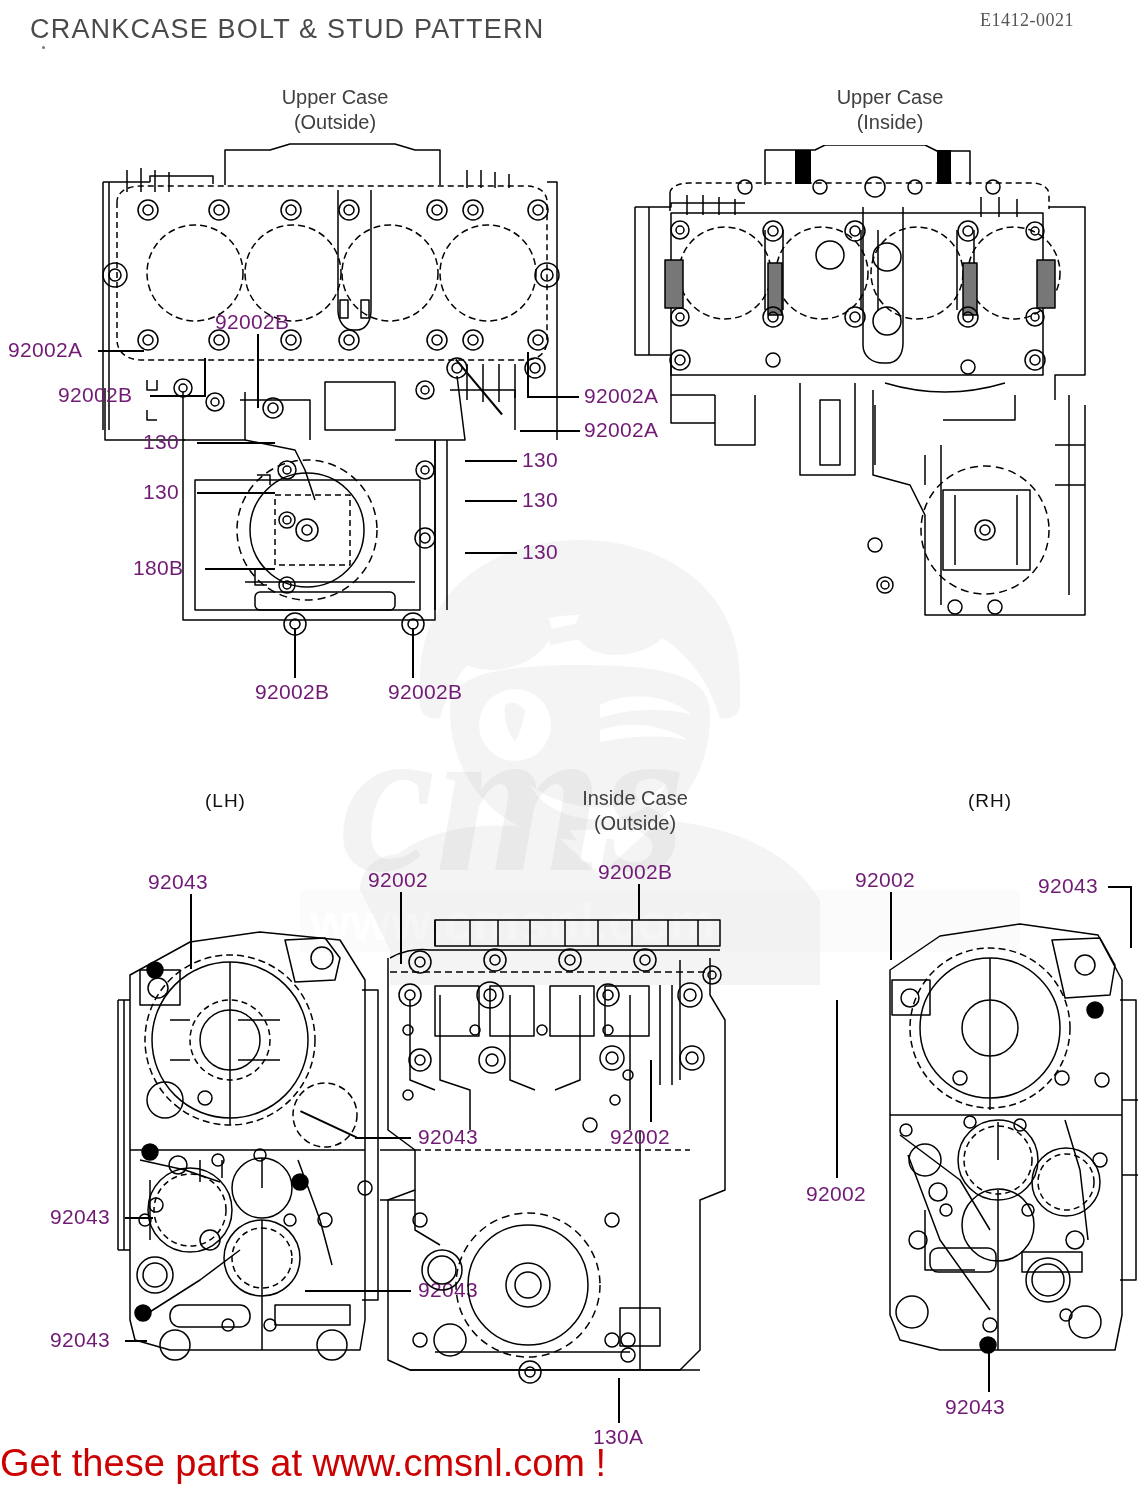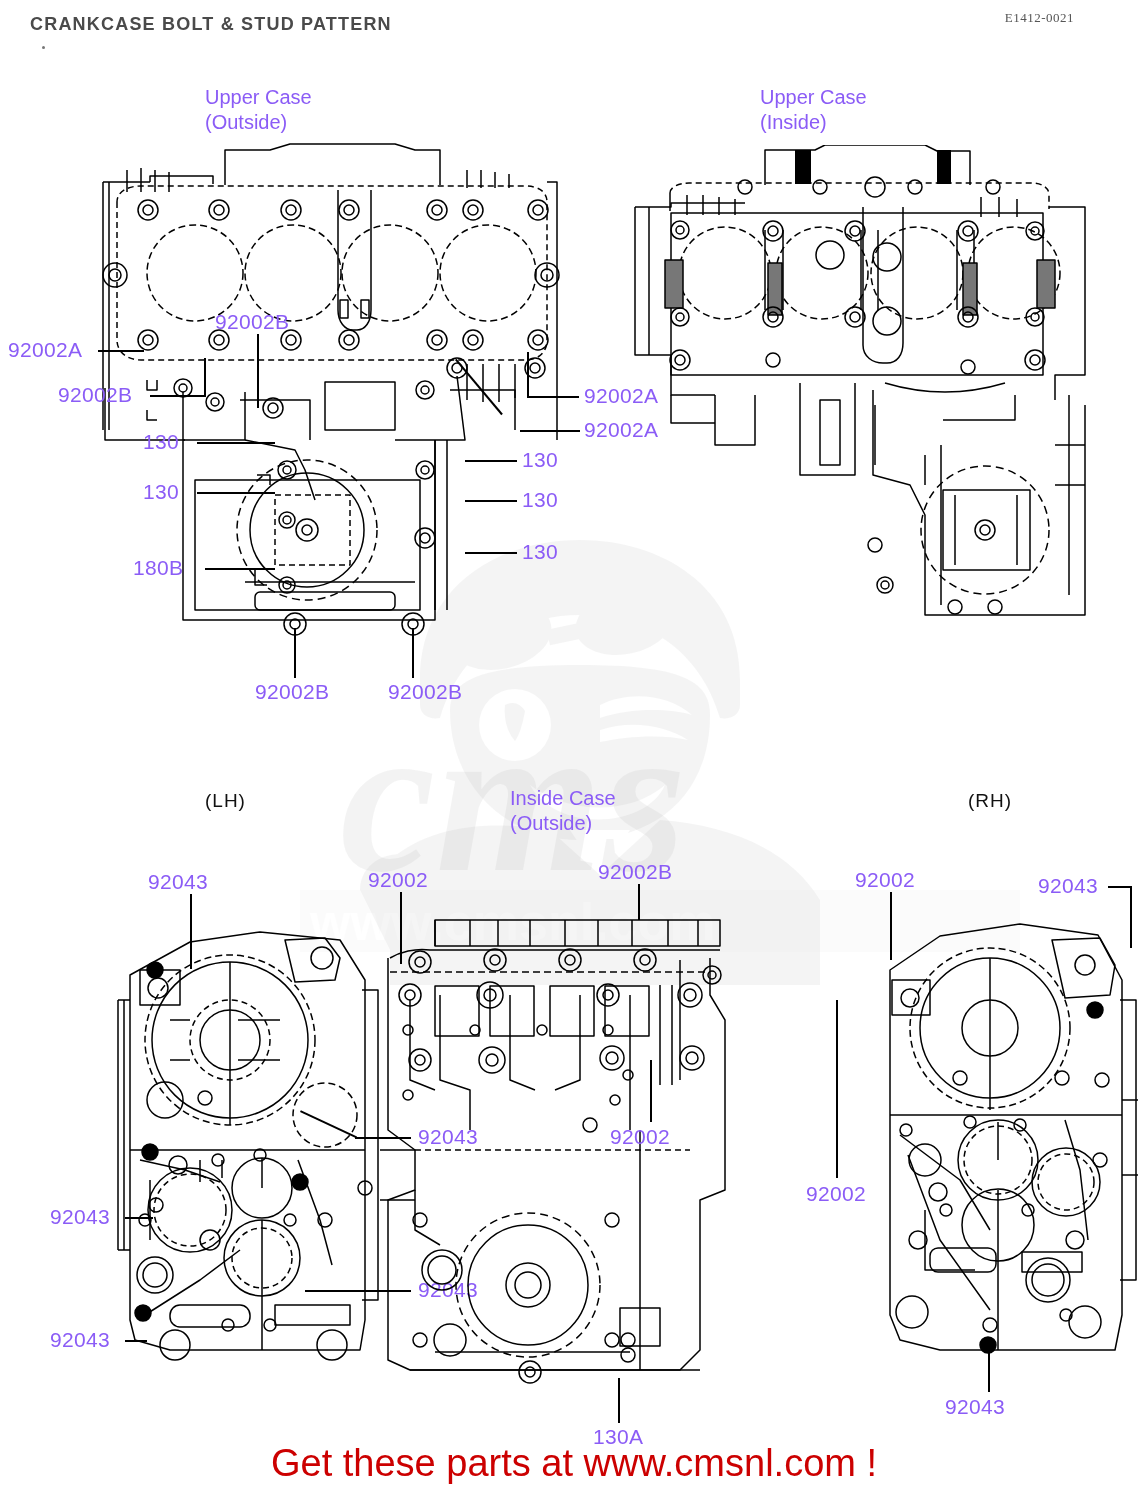--- a/index.html
+++ b/index.html
@@ -3,46 +3,46 @@
 <meta charset="utf-8">
 <style>
   html,body{margin:0;padding:0;background:#ffffff;}
   body{font-family:"Liberation Sans",sans-serif;}
   #page{
     position:relative;width:1148px;height:1500px;background:#fff;overflow:hidden;
   }
   .abs{position:absolute;}
   
   #title{
-    left:30px;top:14px;font-size:18px;letter-spacing:1.2px;color:#4a4a4a;
-    font-family:"Liberation Sans",sans-serif;font-weight:700;white-space:nowrap;
+    left:30px;top:14px;font-size:27px;letter-spacing:1.2px;color:#4a4a4a;
+    font-family:"Liberation Sans",sans-serif;font-weight:400;white-space:nowrap;
   }
   #title-dot{left:42px;top:46px;width:3px;height:3px;background:#777;border-radius:50%;}
   #refcode{
-    right:74px;top:10px;font-size:13px;color:#555;letter-spacing:.5px;
+    right:74px;top:10px;font-size:18px;color:#555;letter-spacing:.5px;
     font-family:"Liberation Serif",serif;white-space:nowrap;
   }
   
   .caption{
-    font-size:20px;color:#8b5cf6;text-align:left;line-height:1.25;white-space:nowrap;
+    font-size:20px;color:#404040;text-align:center;line-height:1.25;white-space:nowrap;
     font-family:"Liberation Sans",sans-serif;
   }
   .sidecap{font-size:19px;color:#111;letter-spacing:1px;white-space:nowrap;}
   
   .pn{
-    font-size:21px;color:#8b5cf6;white-space:nowrap;letter-spacing:.3px;
+    font-size:21px;color:#701a75;white-space:nowrap;letter-spacing:.3px;
     font-family:"Liberation Sans",sans-serif;
   }
   
   .lead{background:#000;}
   .lead-h{height:2px;}
   .lead-v{width:2px;}
   
   #footer{
-    left:0;right:0;top:1442px;text-align:center;color:#cc0000;font-size:38px;
+    left:0;right:0;top:1442px;text-align:left;color:#cc0000;font-size:38px;
     font-family:"Liberation Sans",sans-serif;white-space:nowrap;
   }
   
   #wm{left:300px;top:530px;width:560px;height:460px;opacity:.10;pointer-events:none;}
   
   .dwg{display:block;}
 </style>
 </head>
 <body>
 

